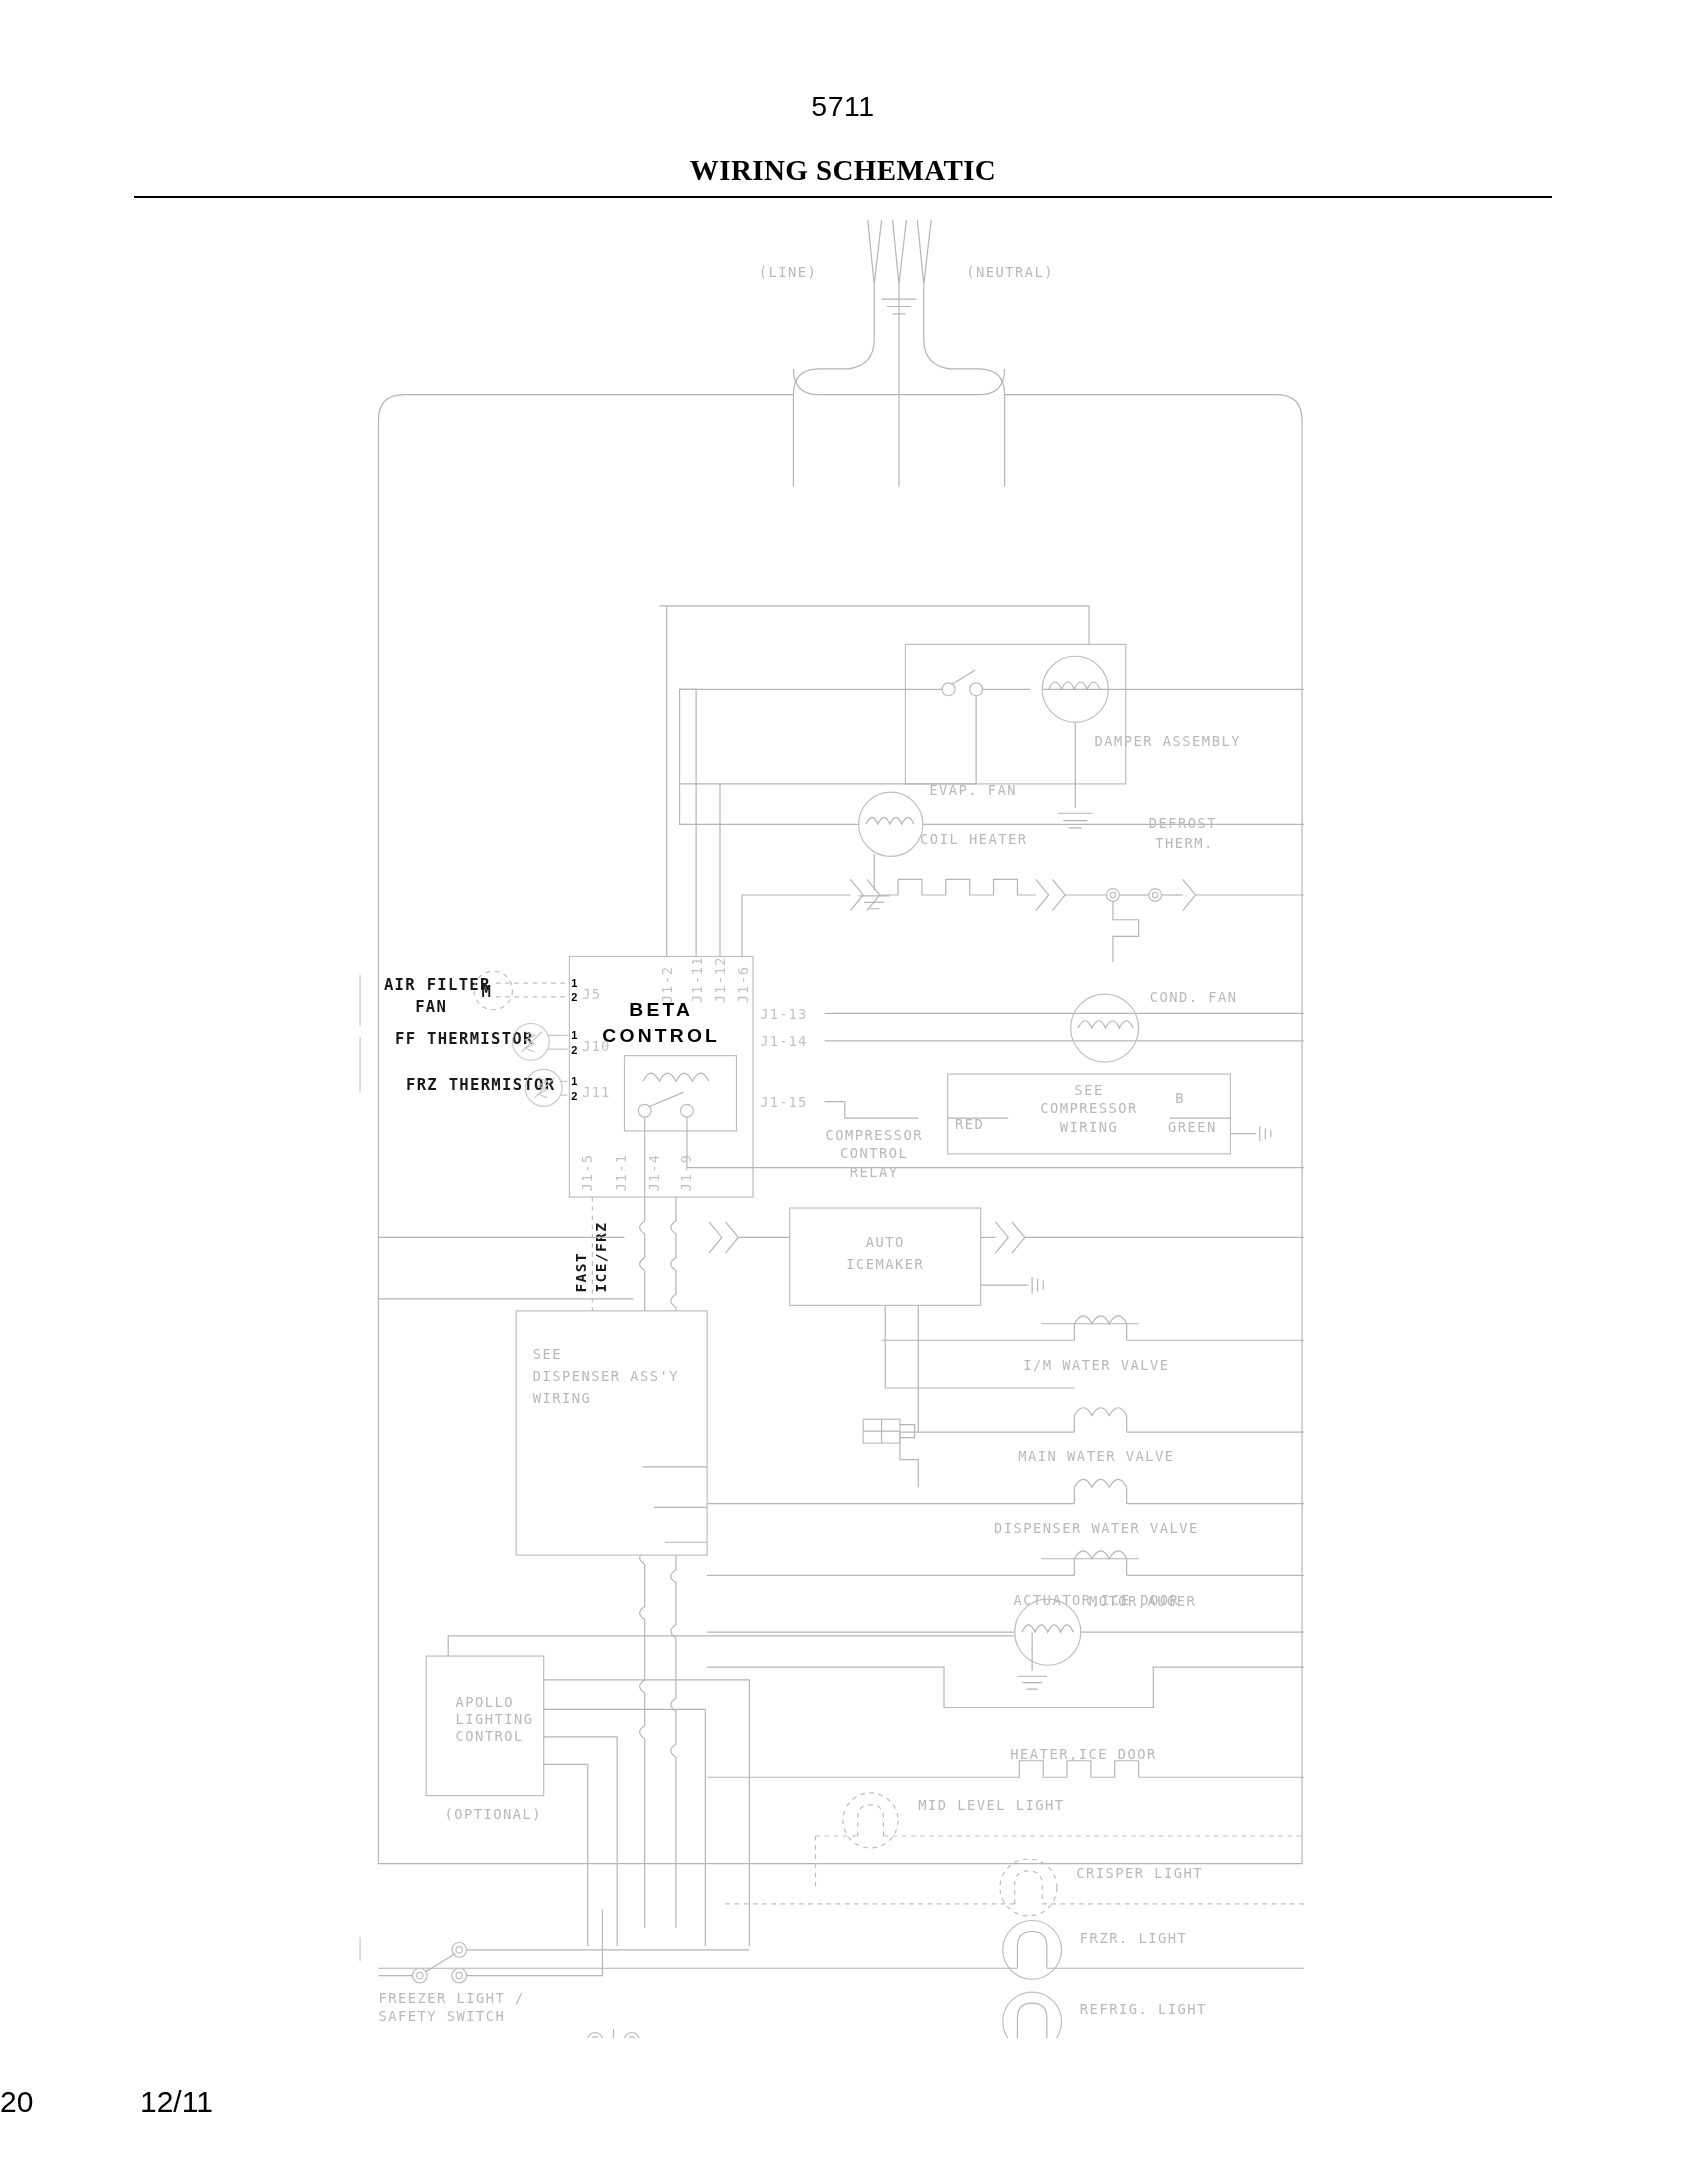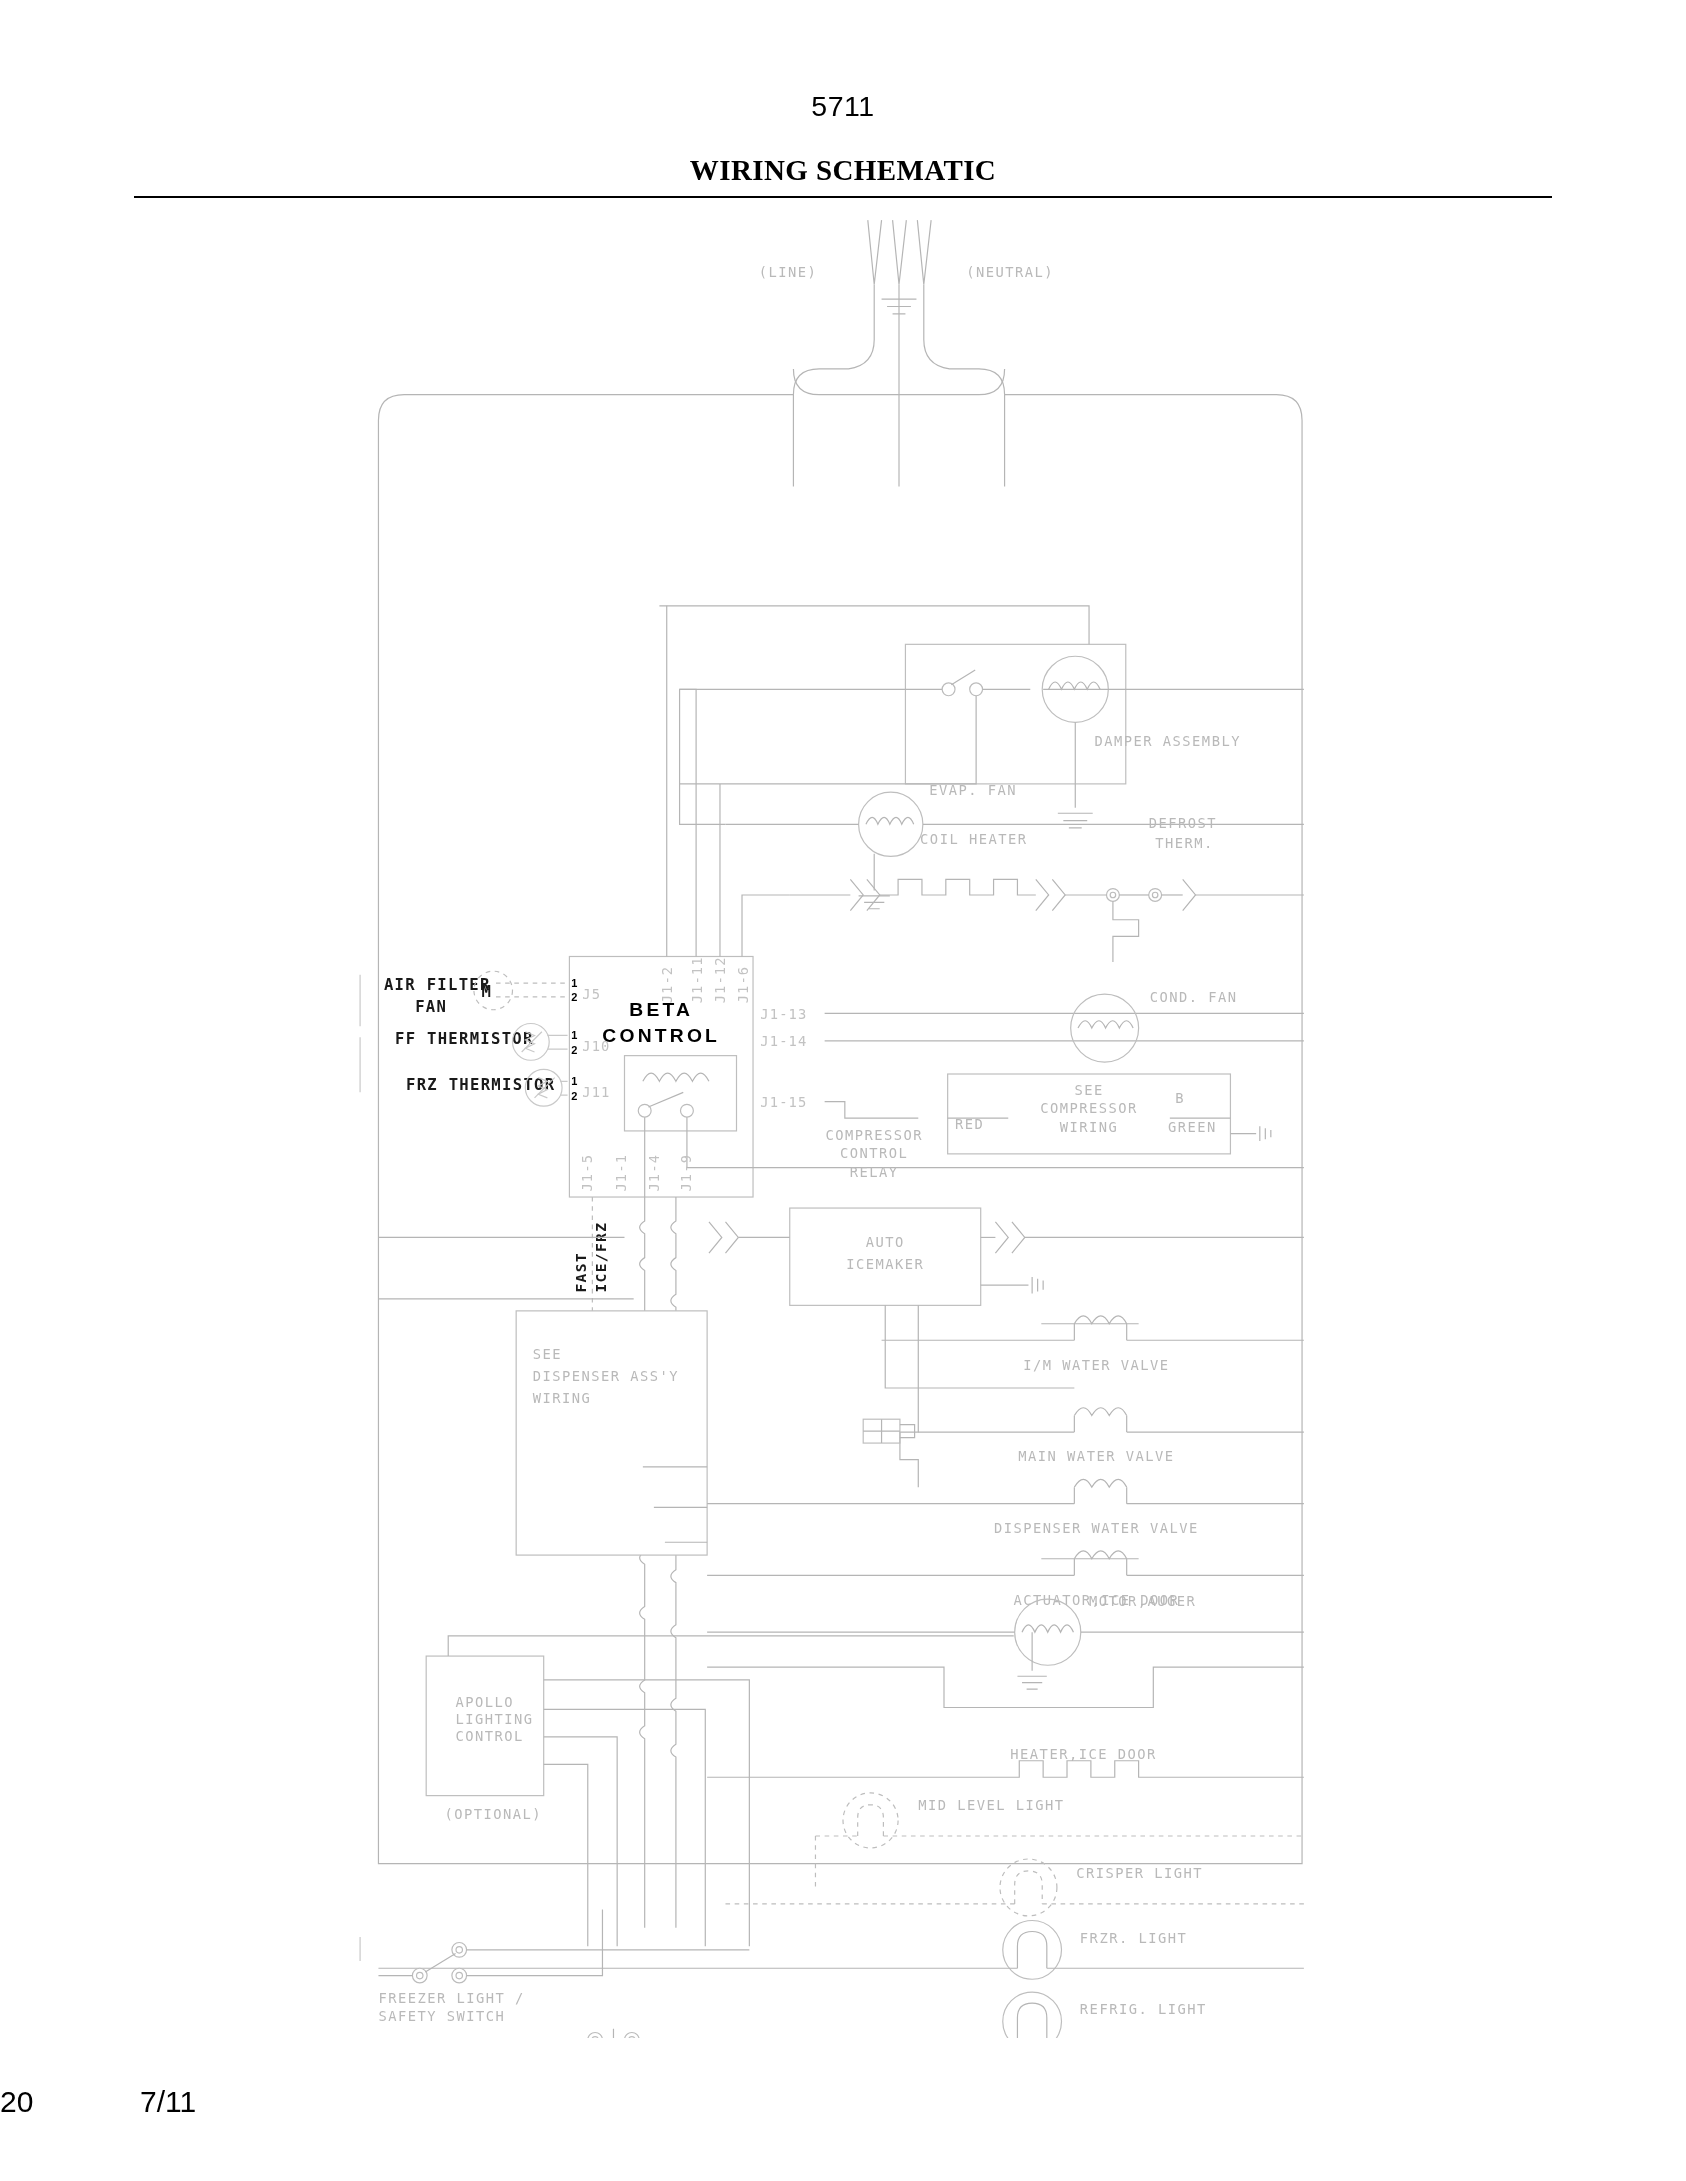--- a/index.html
+++ b/index.html
@@ -73,21 +73,21 @@
 </style>
 </head>
 <body>
 
 <div id="page">
 
   <div class="model-no">5711</div>
   <div class="sheet-title">WIRING SCHEMATIC</div>
   <div class="rule"></div>
 
-  <div class="foot-left">7/11</div>
+  <div class="foot-left">12/11</div>
   <div class="foot-center">20</div>
 
   <svg id="schem" viewBox="0 0 1836 1990">
 
     <g>
       <path class="w" d="M945 10 L952 80 L960 10"></path>
       <path class="w" d="M972 10 L979 80 L987 10"></path>
       <path class="w" d="M999 10 L1006 80 L1014 10"></path>
       <path class="w" d="M952 80 L952 140 Q952 168 924 172 L892 172 Q864 172 864 200 L864 300"></path>
       <path class="w" d="M979 80 L979 300"></path>

